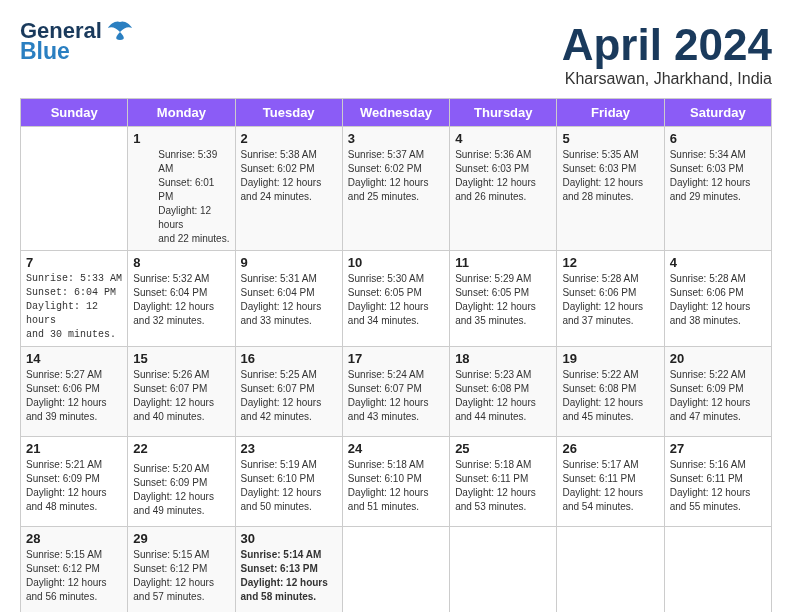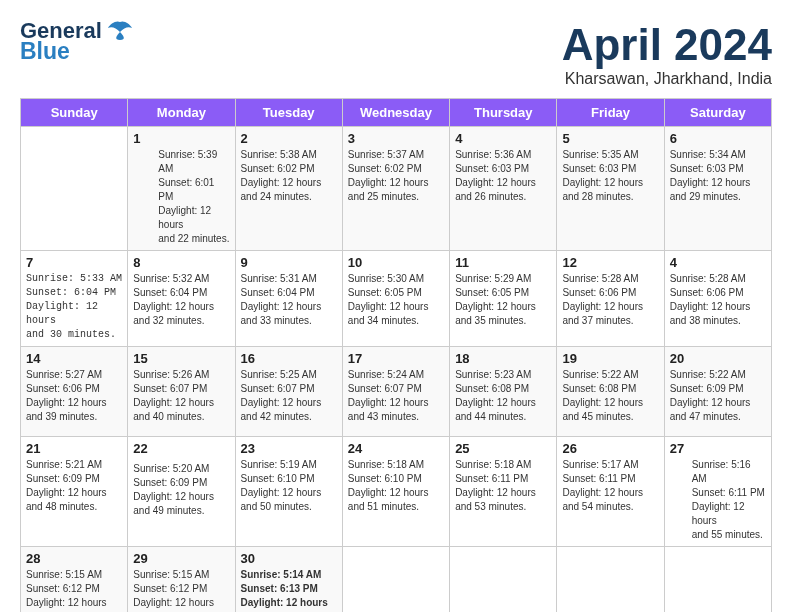--- a/index.html
+++ b/index.html
@@ -296,21 +296,21 @@
         </td>
         <td>
           <span class="day-num">26</span>
           <div class="day-info" style="white-space: pre-line;">Sunrise: 5:17 AM
 Sunset: 6:11 PM
 Daylight: 12 hours
 and 54 minutes.</div>
         </td>
         <td>
           <span class="day-num">27</span>
-          <div class="day-info" style="white-space: pre-line; margin-left: 22px;">Sunrise: 5:16 AM
+          <div class="day-info" style="white-space: pre-line;">Sunrise: 5:16 AM
 Sunset: 6:11 PM
 Daylight: 12 hours
 and 55 minutes.</div>
         </td>
       </tr>
       <tr>
         <td>
           <span class="day-num">28</span>
           <div class="day-info" style="white-space: pre-line;">Sunrise: 5:15 AM
 Sunset: 6:12 PM

